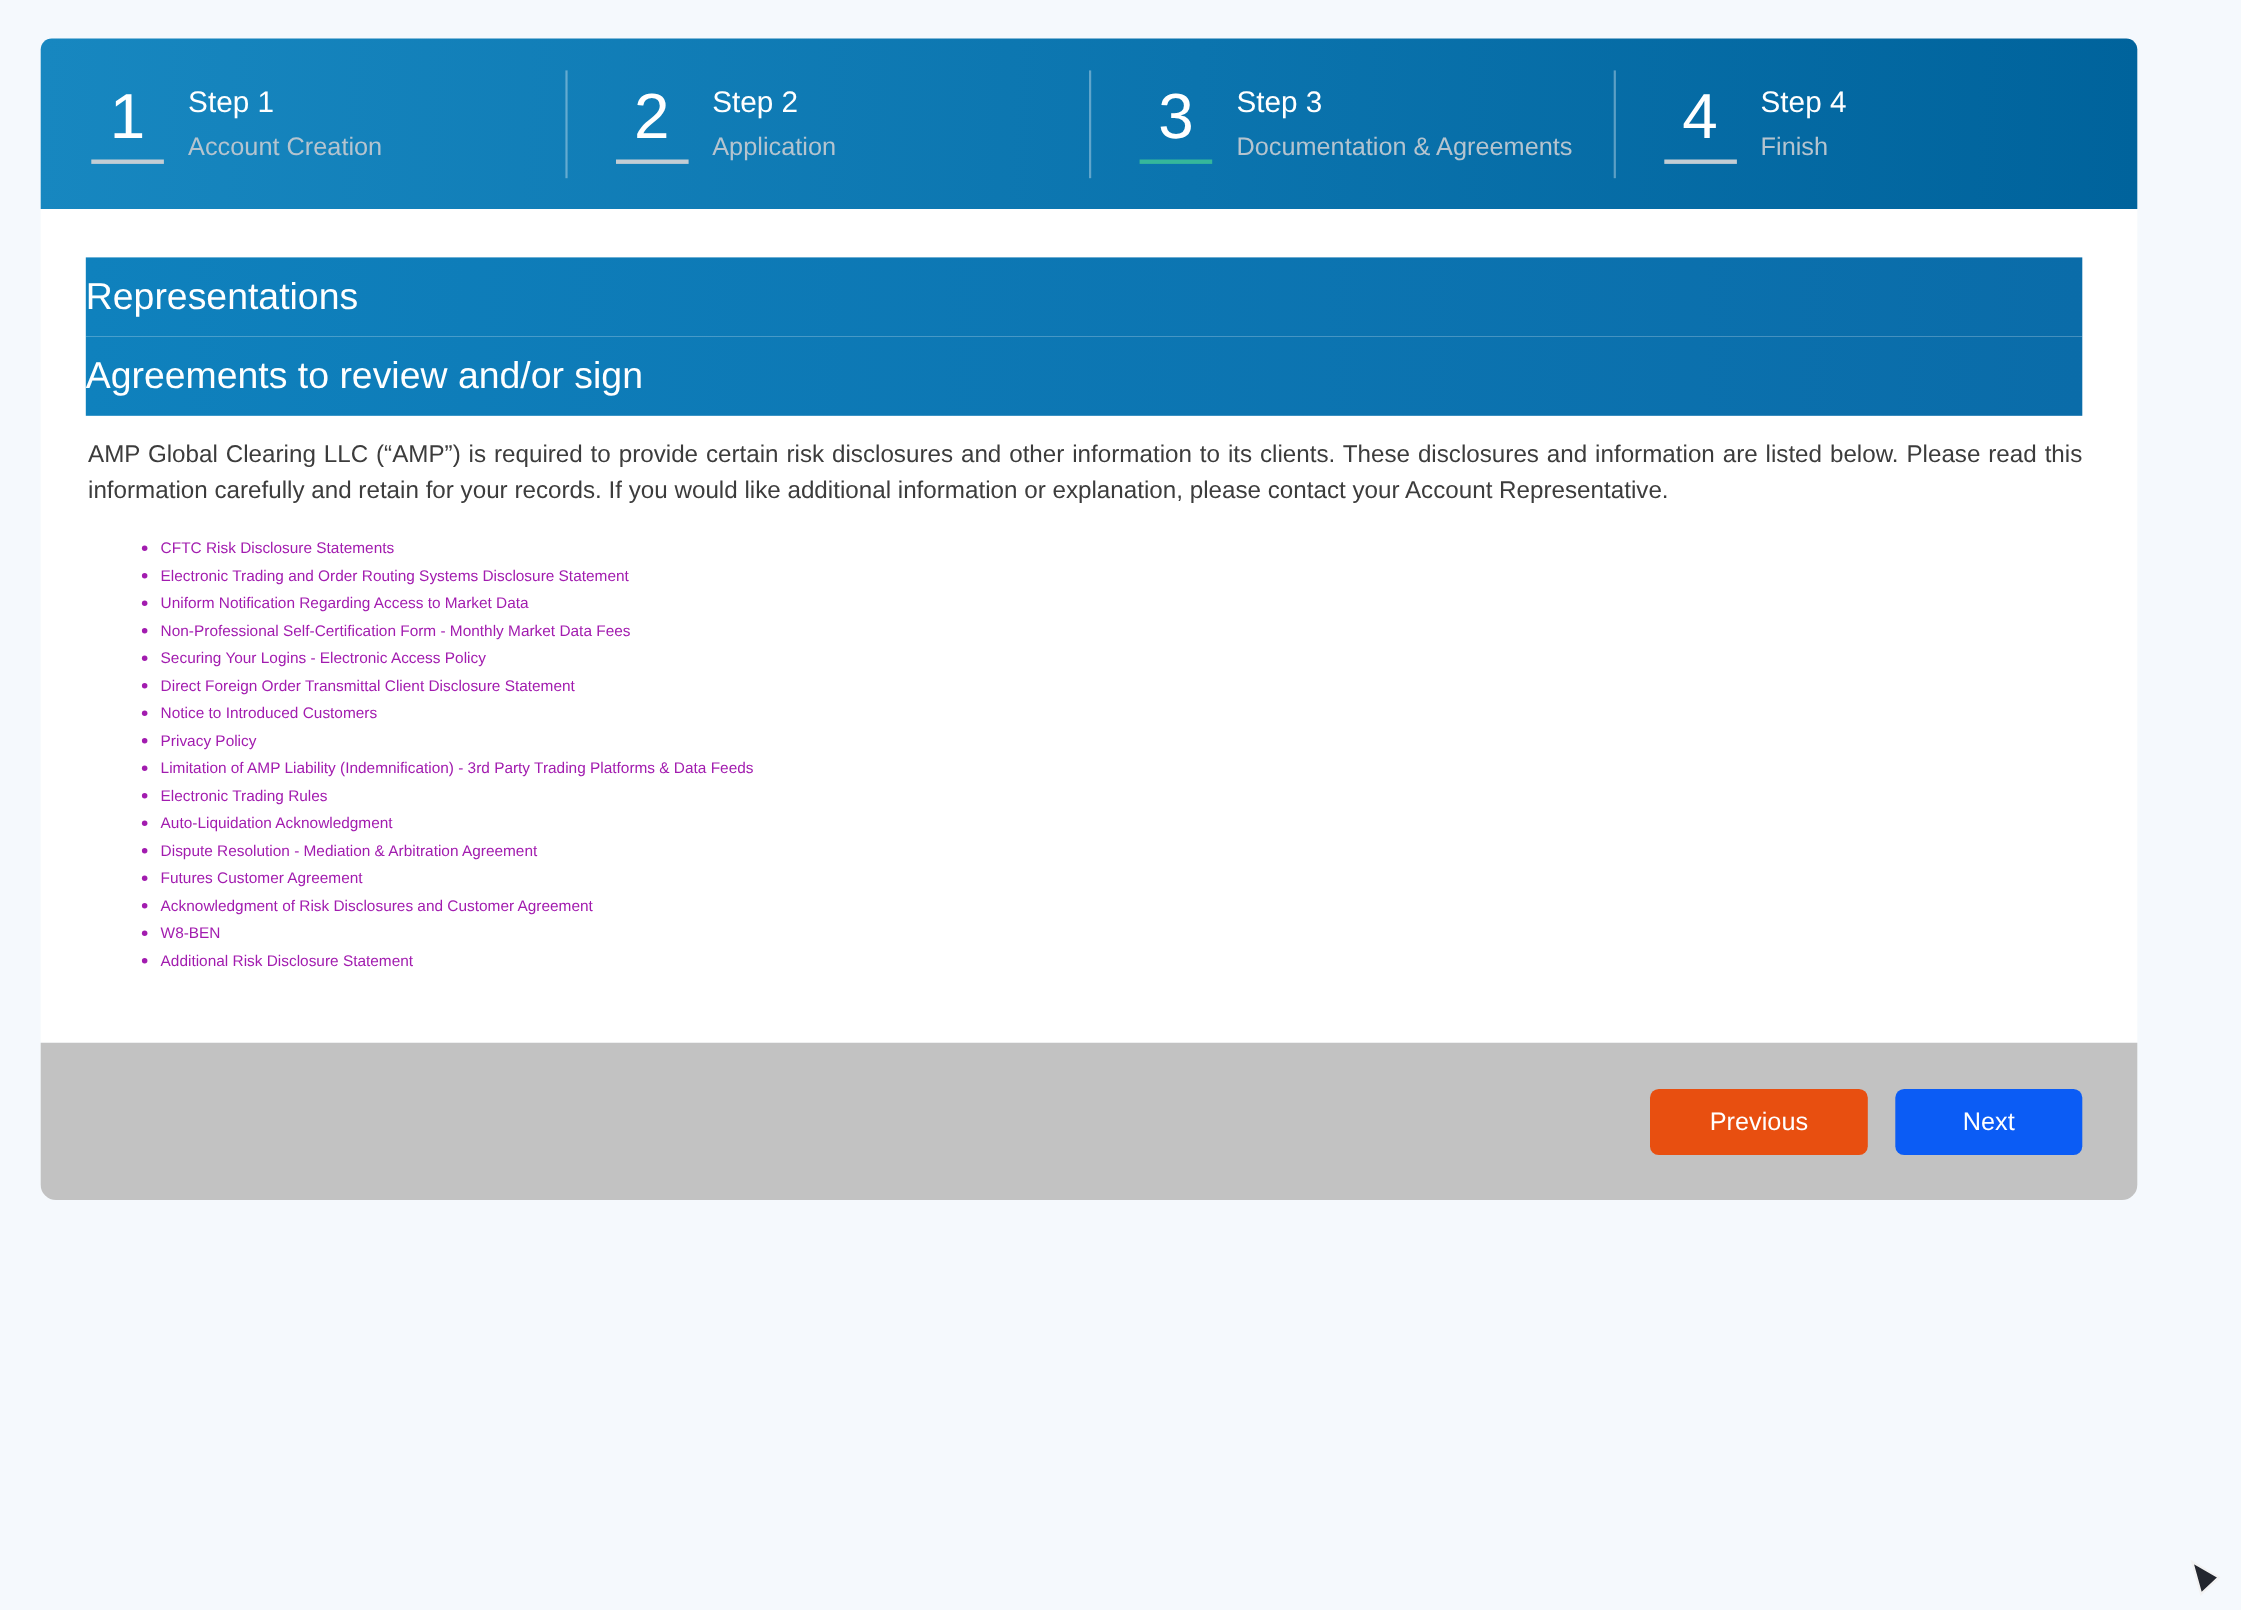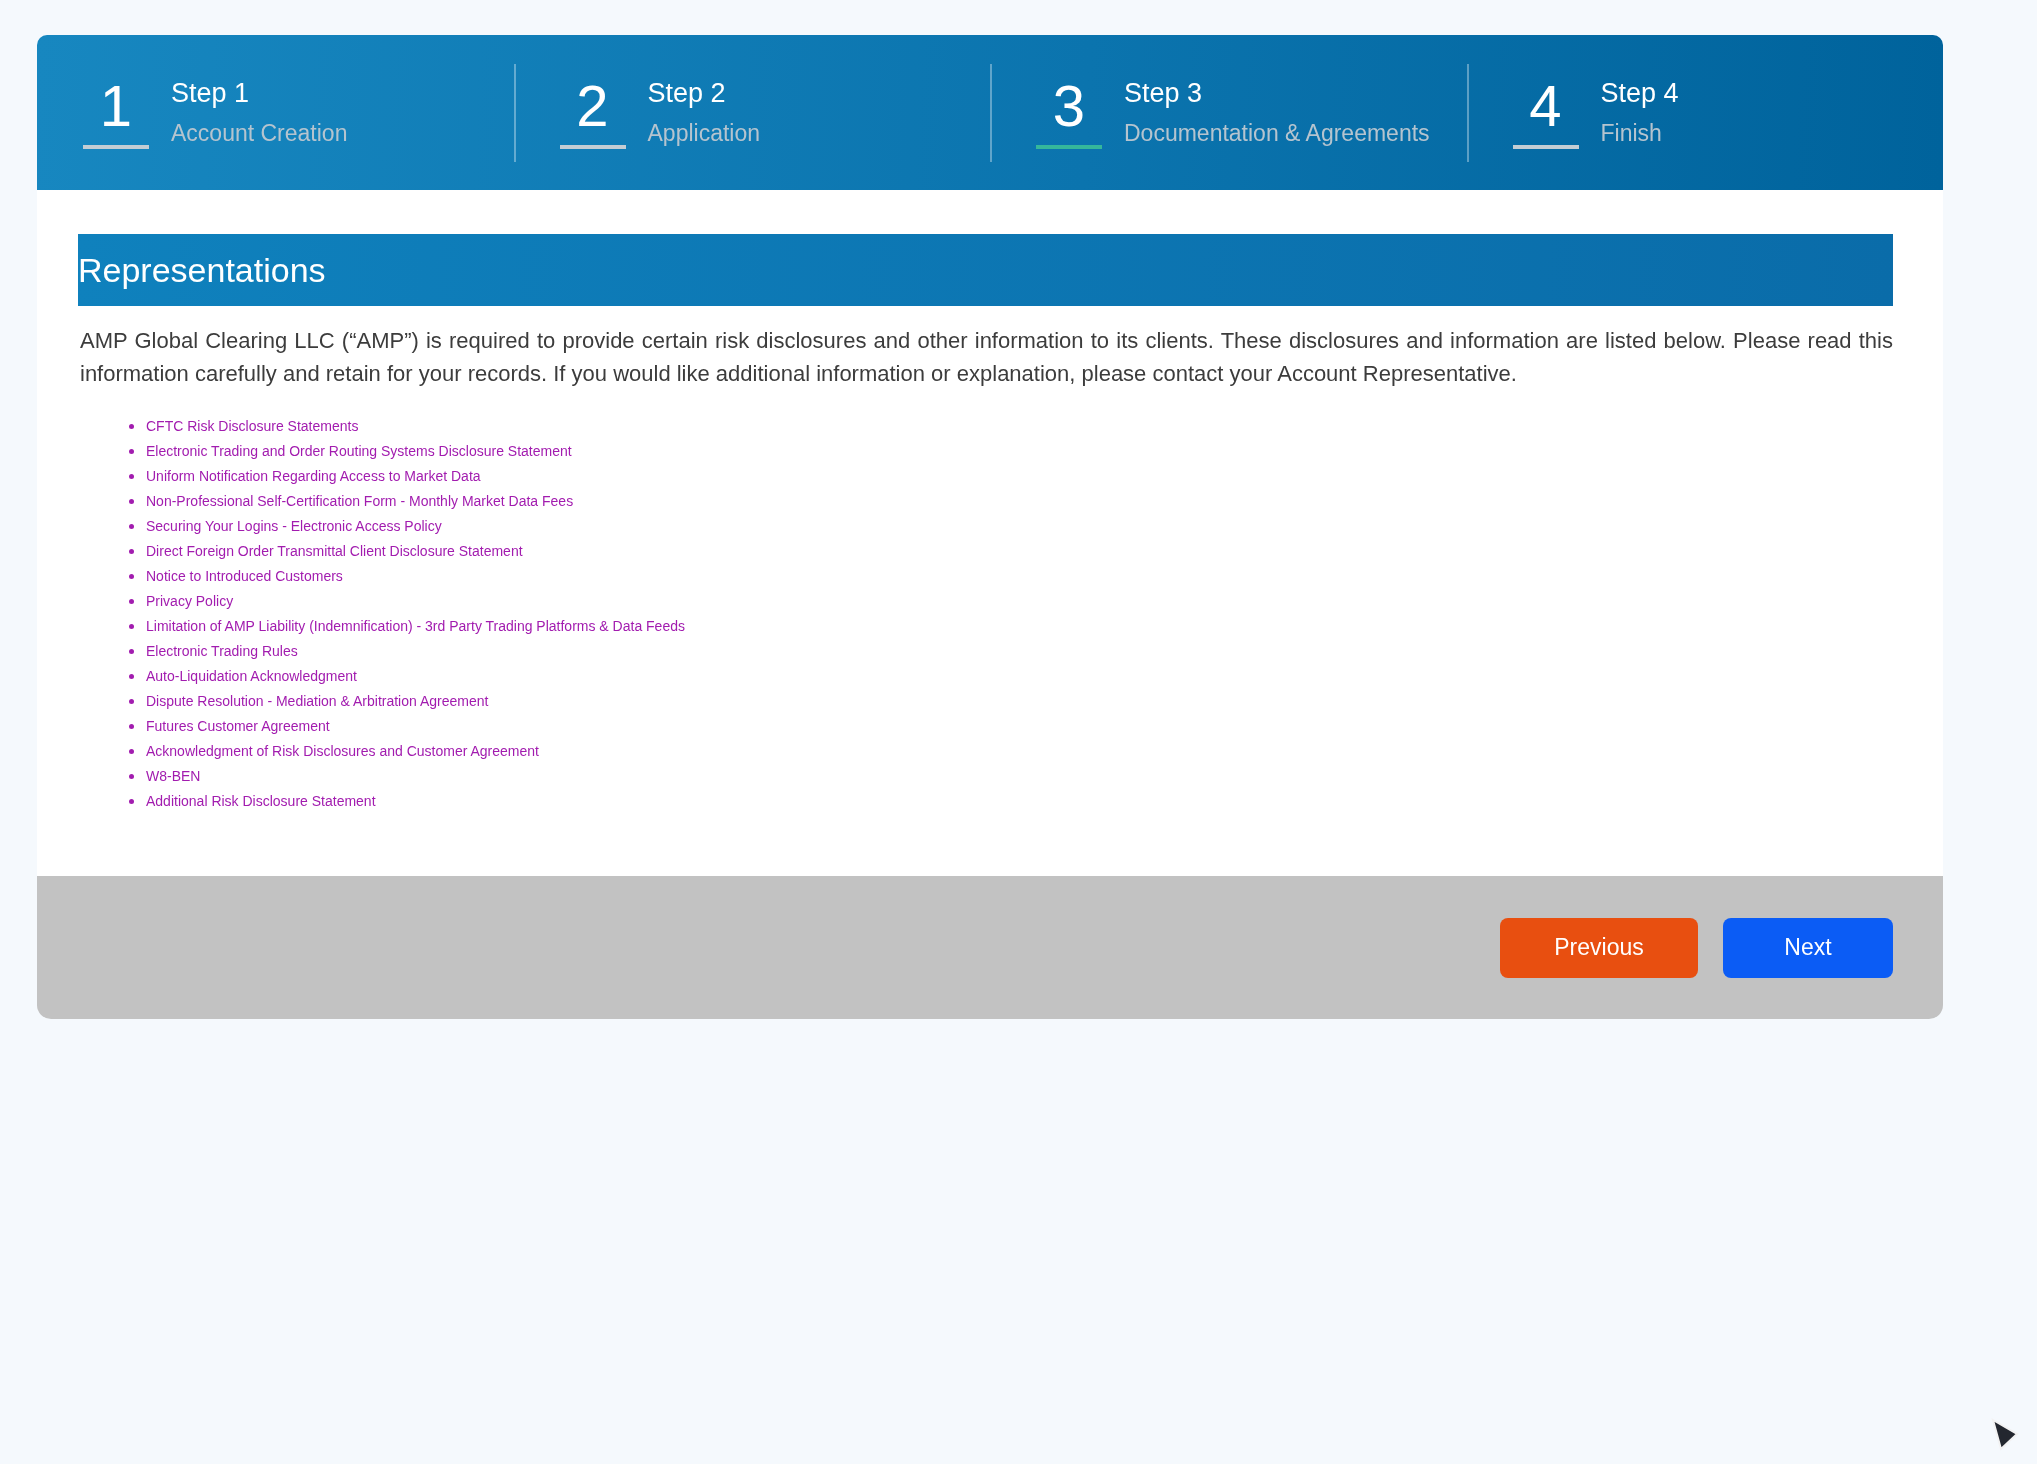--- a/index.html
+++ b/index.html
@@ -137,20 +137,23 @@
     </div>
   </div>
 
   <div class="card">
 
     <div class="section-bar">
       <span>Representations</span>
     </div>
 
 
+    <div class="section-bar">
+      <span>Agreements to review and/or sign</span>
+    </div>
 
     <p class="intro">AMP Global Clearing LLC (“AMP”) is required to provide certain risk disclosures and other information to its clients. These disclosures and information are listed below. Please read this information carefully and retain for your records. If you would like additional information or explanation, please contact your Account Representative.</p>
 
     <ul class="agreement-list">
       <li>CFTC Risk Disclosure Statements</li>
       <li>Electronic Trading and Order Routing Systems Disclosure Statement</li>
       <li>Uniform Notification Regarding Access to Market Data</li>
       <li>Non-Professional Self-Certification Form - Monthly Market Data Fees</li>
       <li>Securing Your Logins - Electronic Access Policy</li>
       <li>Direct Foreign Order Transmittal Client Disclosure Statement</li>

